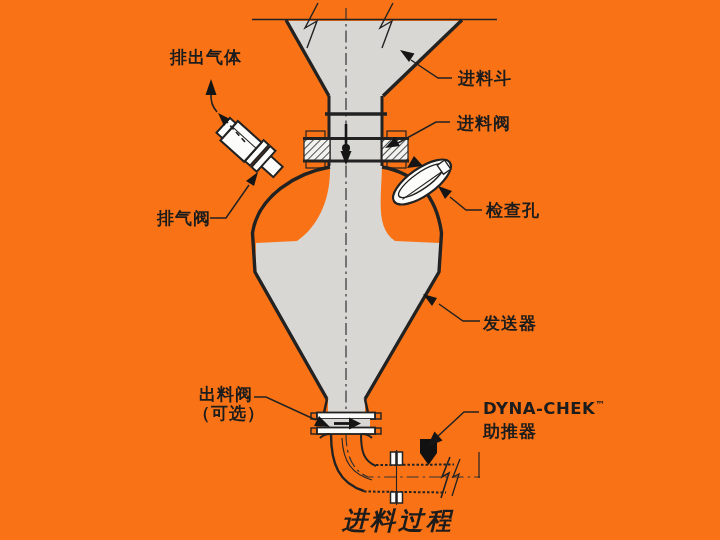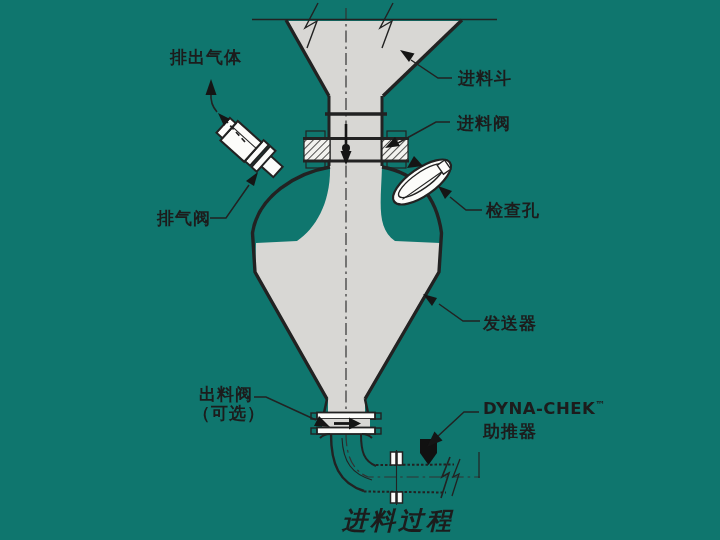--- a/index.html
+++ b/index.html
@@ -1,17 +1,17 @@
 <!DOCTYPE html>
 <html><head>
 <meta charset="utf-8">
 <style>
   html,body{margin:0;padding:0;background:#ffffff;}
   .stage{
-    position:relative;width:720px;height:540px;background:#0f766e;overflow:hidden;
+    position:relative;width:720px;height:540px;background:#f97316;overflow:hidden;
     font-family:"DejaVu Sans", sans-serif;
   }
   .stage svg{position:absolute;left:0;top:0;}
   text{fill:#1c1c1c;}
   .cjk-label{font-size:17px;font-weight:bold;letter-spacing:1px;}
   .latin-label{font-size:16.5px;font-weight:bold;letter-spacing:.5px;}
   .tm{font-size:10px;font-weight:bold;}
   .title-text{font-size:25px;font-weight:bold;font-style:italic;letter-spacing:3px;}
   .outline{stroke:#222;fill:none;}
   .leader{stroke:#222;stroke-width:1.5;fill:none;}

